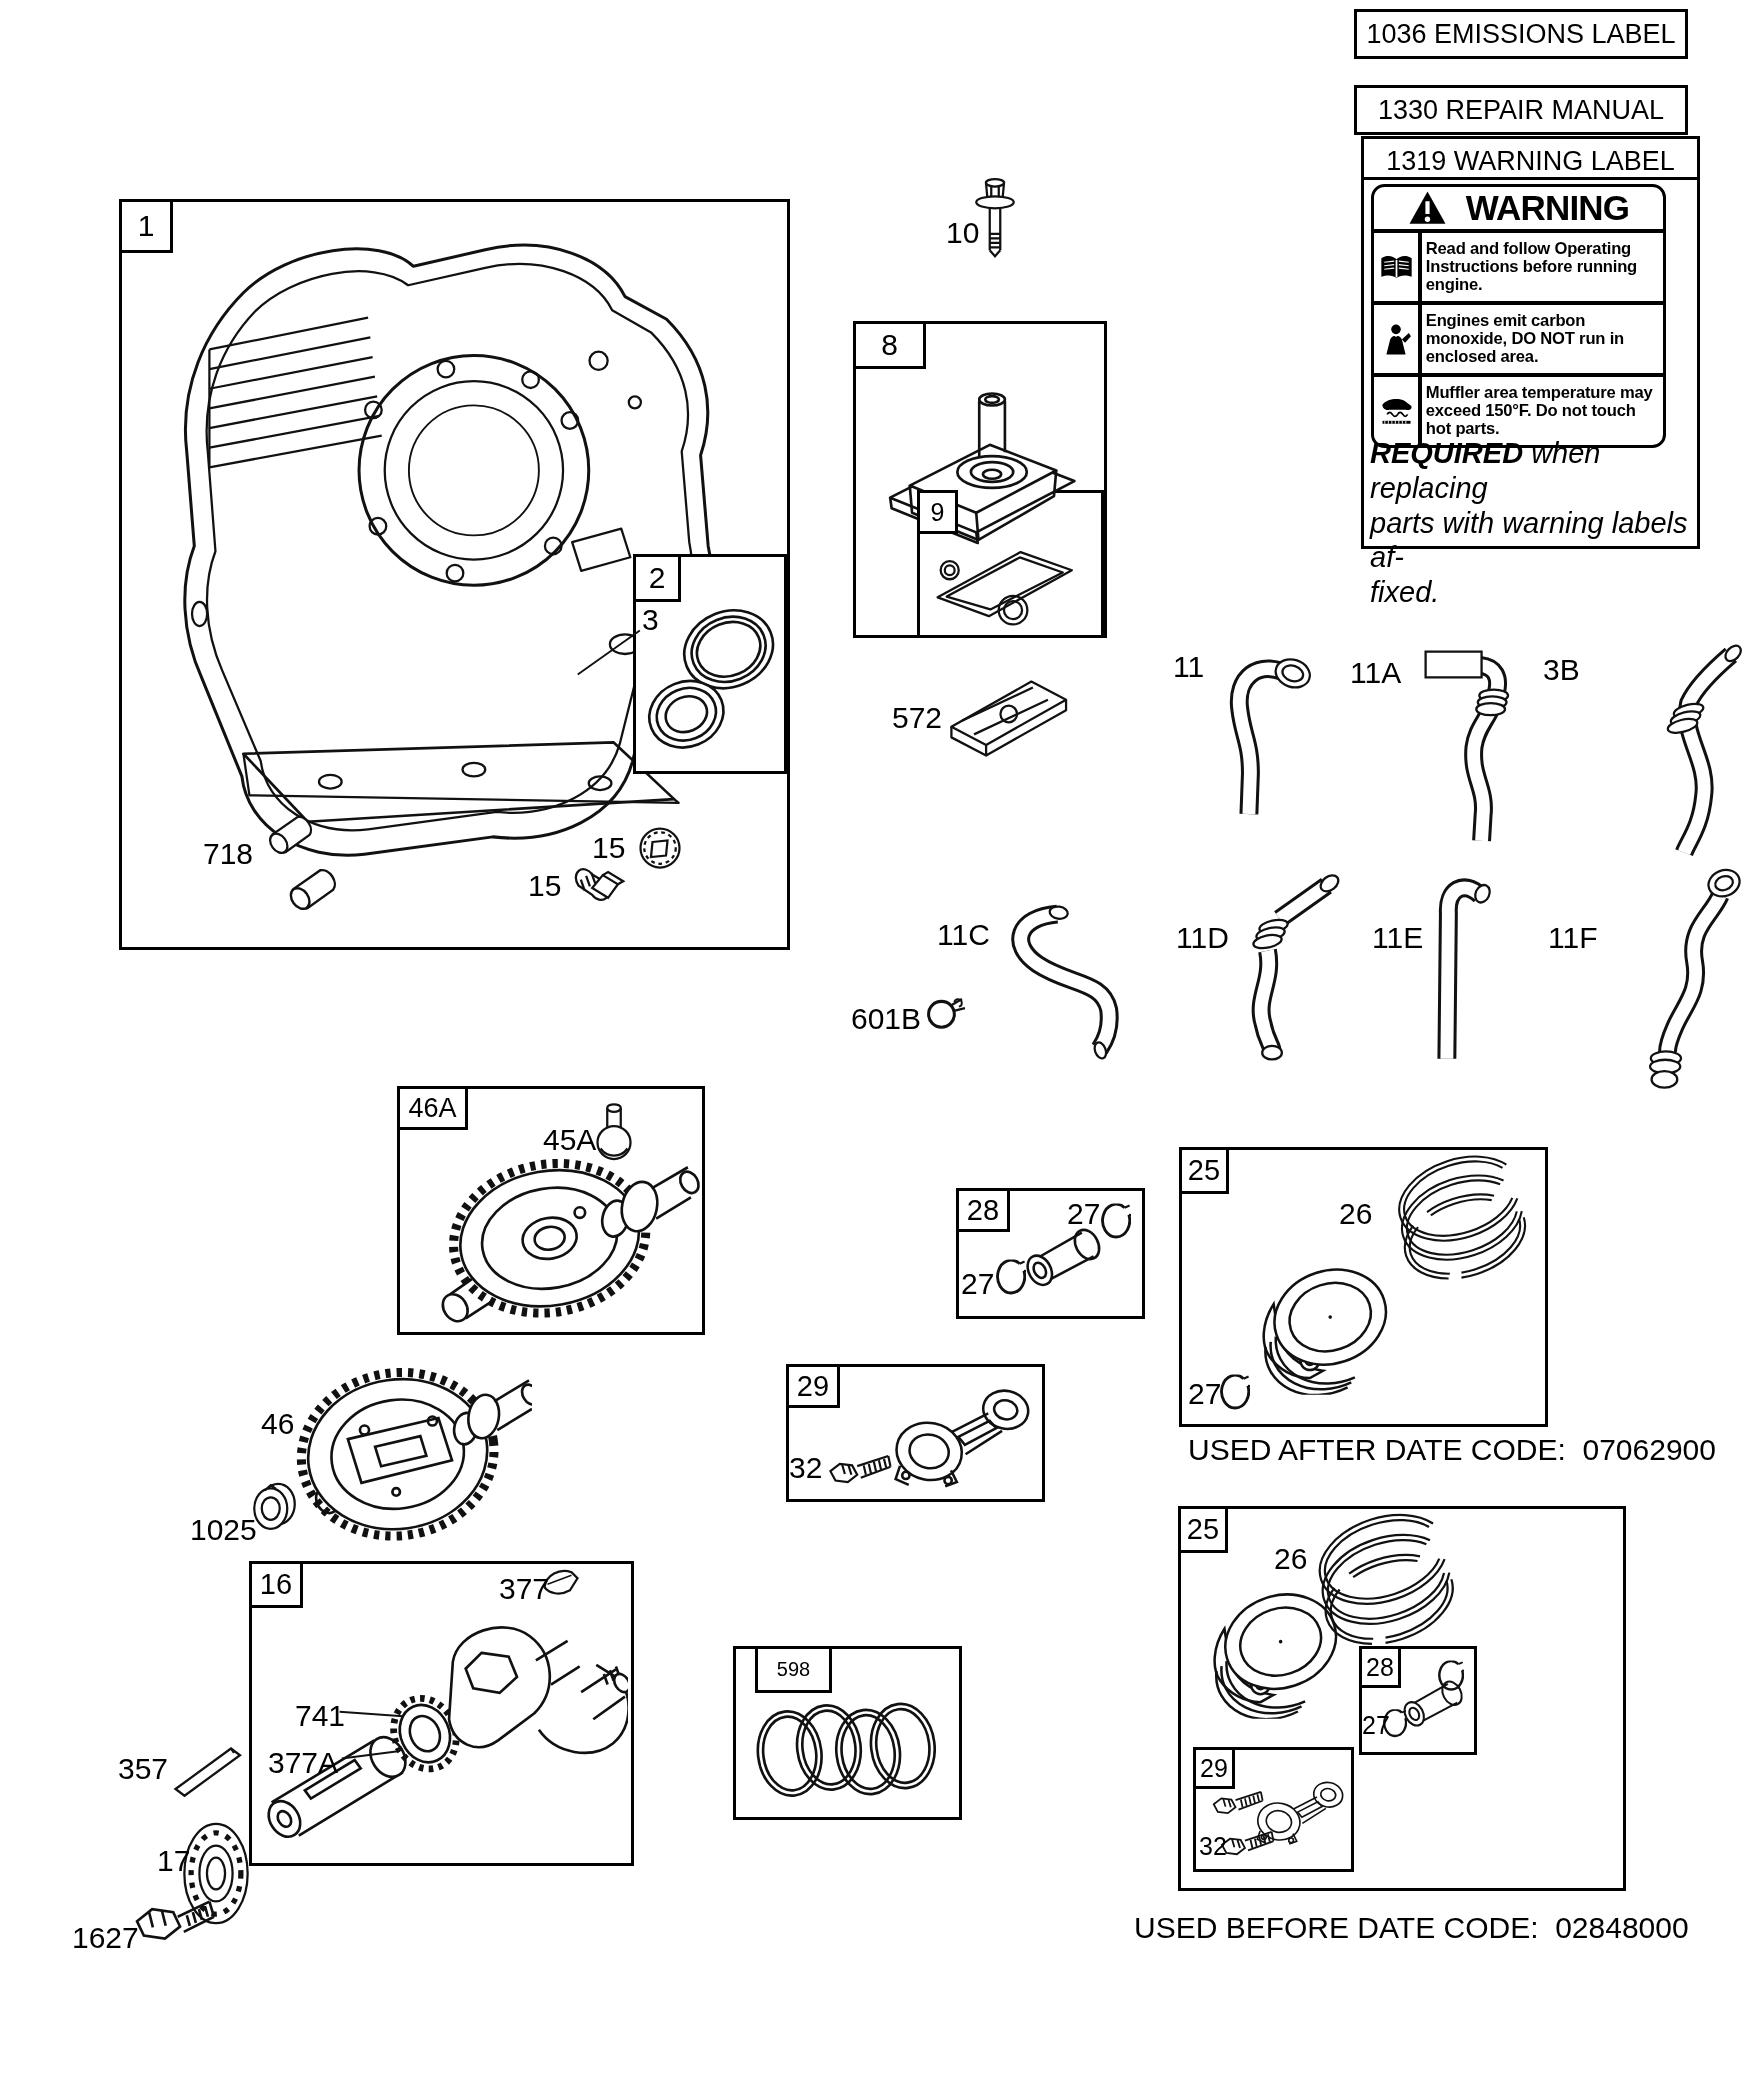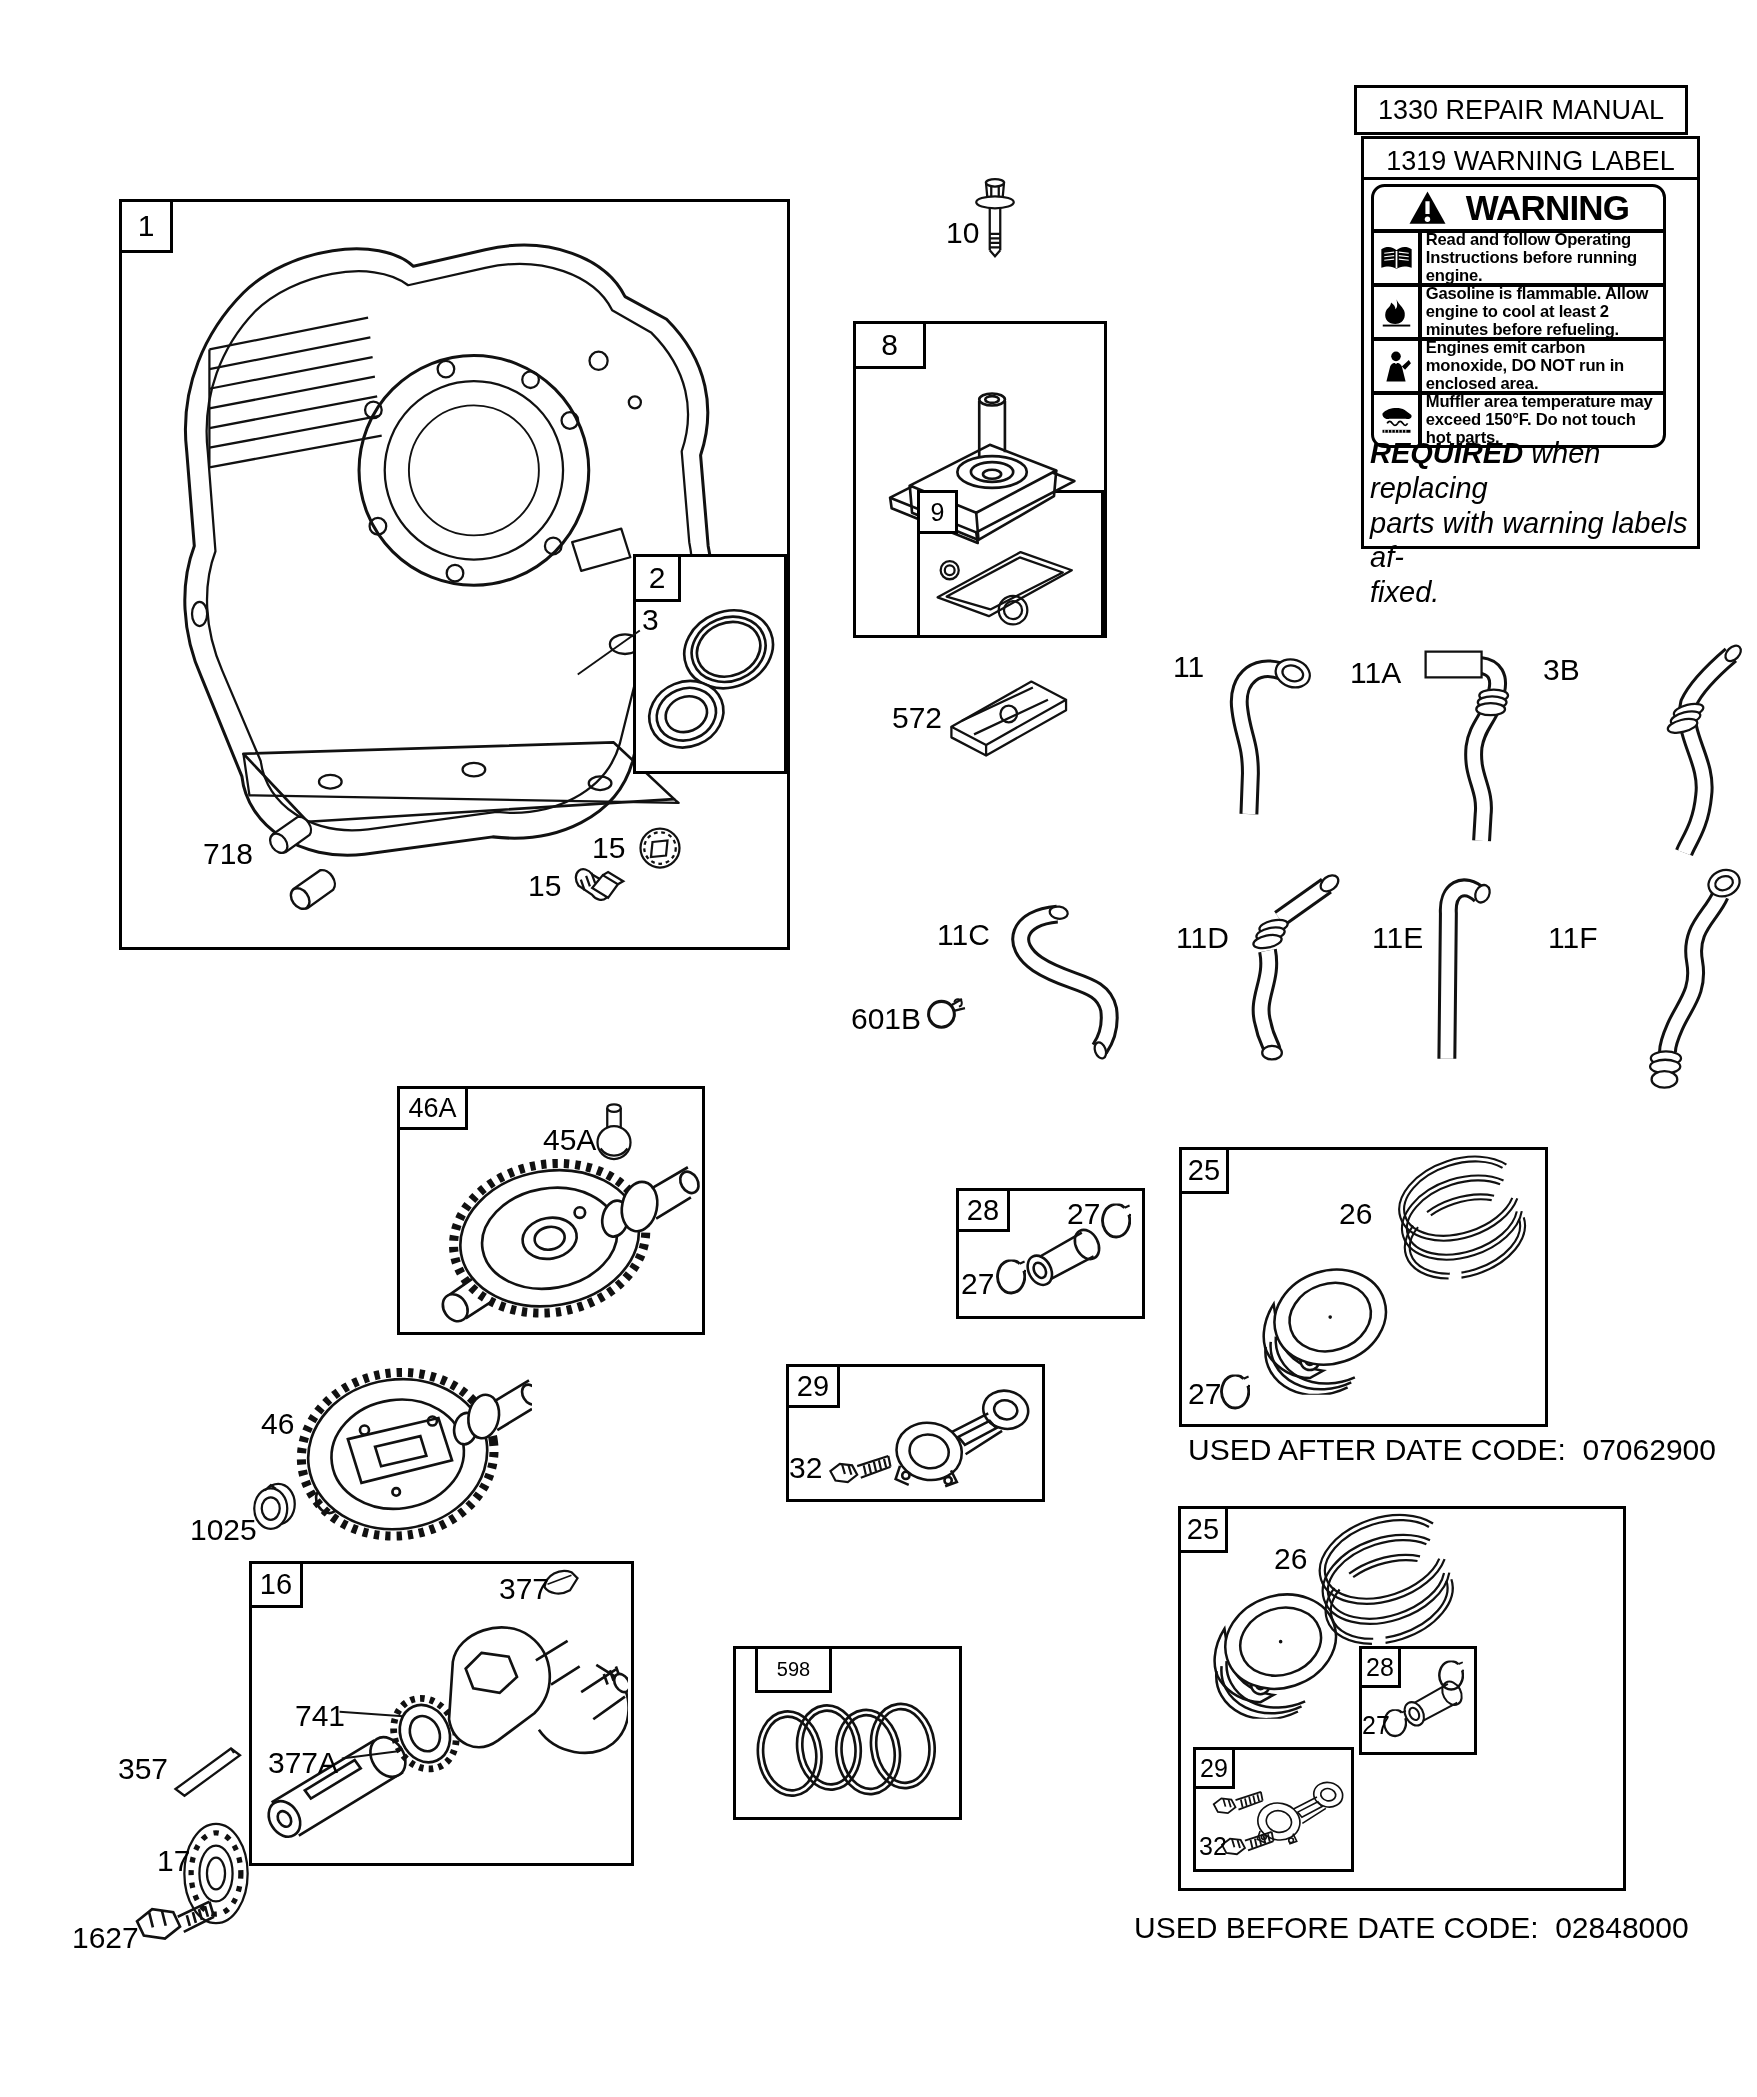--- a/index.html
+++ b/index.html
@@ -93,20 +93,23 @@
           <ellipse cx="104" cy="62" rx="81" ry="49" transform="rotate(-18 104 62)" pathLength="100" stroke-dasharray="88 12" stroke-dashoffset="-6"></ellipse>
           <ellipse cx="108" cy="89" rx="88" ry="56" transform="rotate(-18 108 89)" pathLength="100" stroke-dasharray="88 12" stroke-dashoffset="-4"></ellipse>
           <ellipse cx="108" cy="89" rx="81" ry="49" transform="rotate(-18 108 89)" pathLength="100" stroke-dasharray="88 12" stroke-dashoffset="-4"></ellipse>
           <ellipse cx="112" cy="116" rx="88" ry="56" transform="rotate(-18 112 116)" pathLength="100" stroke-dasharray="30 4 26 6 22 12"></ellipse>
           <ellipse cx="112" cy="116" rx="81" ry="49" transform="rotate(-18 112 116)" pathLength="100" stroke-dasharray="30 4 26 6 22 12"></ellipse>
         </g>
       </symbol>
     </defs>
   </svg>
 
+  <div class="ref" style="left:1354px;top:9px;width:328px;height:44px">
+    <span>1036 EMISSIONS LABEL</span>
+  </div>
   <div class="ref" style="left:1354px;top:85px;width:328px;height:44px">
     <span>1330 REPAIR MANUAL</span>
   </div>
   <div class="box" style="left:1361px;top:136px;width:333px;height:407px">
     <div style="height:38px;border-bottom:3px solid #000;display:flex;align-items:flex-end;justify-content:center;font-size:27px">
       <span>1319 WARNING LABEL</span>
     </div>
   </div>
 
   <div class="sticker">
@@ -120,29 +123,20 @@
     </div>
     <div class="srow">
       <span class="sicon">
         <svg width="35" height="29" viewBox="0 0 60 48">
           <path d="M4,8 C14,2 24,4 30,10 C36,4 46,2 56,8 L56,40 C46,36 36,37 30,42 C24,37 14,36 4,40 Z" fill="#000"></path>
           <path d="M30,11 V41" stroke="#fff" stroke-width="3"></path>
           <path d="M9,15 L26,13 M9,21 L26,19 M9,27 L26,25 M34,13 L51,15 M34,19 L51,21 M34,25 L51,27" stroke="#fff" stroke-width="2" fill="none"></path>
         </svg>
       </span>
       <span class="stext">Read and follow Operating Instructions before running engine.</span>
-    </div>
-    <div class="srow">
-      <span class="sicon">
-        <svg width="33" height="33" viewBox="0 0 60 52">
-          <path d="M30,2 C34,14 47,18 45,32 C44,42 36,47 28,47 C16,47 7,39 10,26 C12,18 20,16 20,8 C26,12 28,16 28,20 C33,16 31,8 30,2 Z" fill="#000"></path>
-          <rect x="5" y="48" width="50" height="3.5" fill="#000"></rect>
-        </svg>
-      </span>
-      <span class="stext">Gasoline is flammable. Allow engine to cool at least 2 minutes before refueling.</span>
     </div>
     <div class="srow">
       <span class="sicon">
         <svg width="32" height="33" viewBox="0 0 60 60">
           <circle cx="30" cy="11" r="9" fill="#000"></circle>
           <path d="M12,58 L19,30 C22,23 28,21 30,26 C32,21 38,23 41,30 L48,58 Z" fill="#000"></path>
           <path d="M41,30 L54,18 L58,24 L47,36 Z" fill="#000"></path>
         </svg>
       </span>
       <span class="stext">Engines emit carbon monoxide, DO NOT run in enclosed area.</span>

